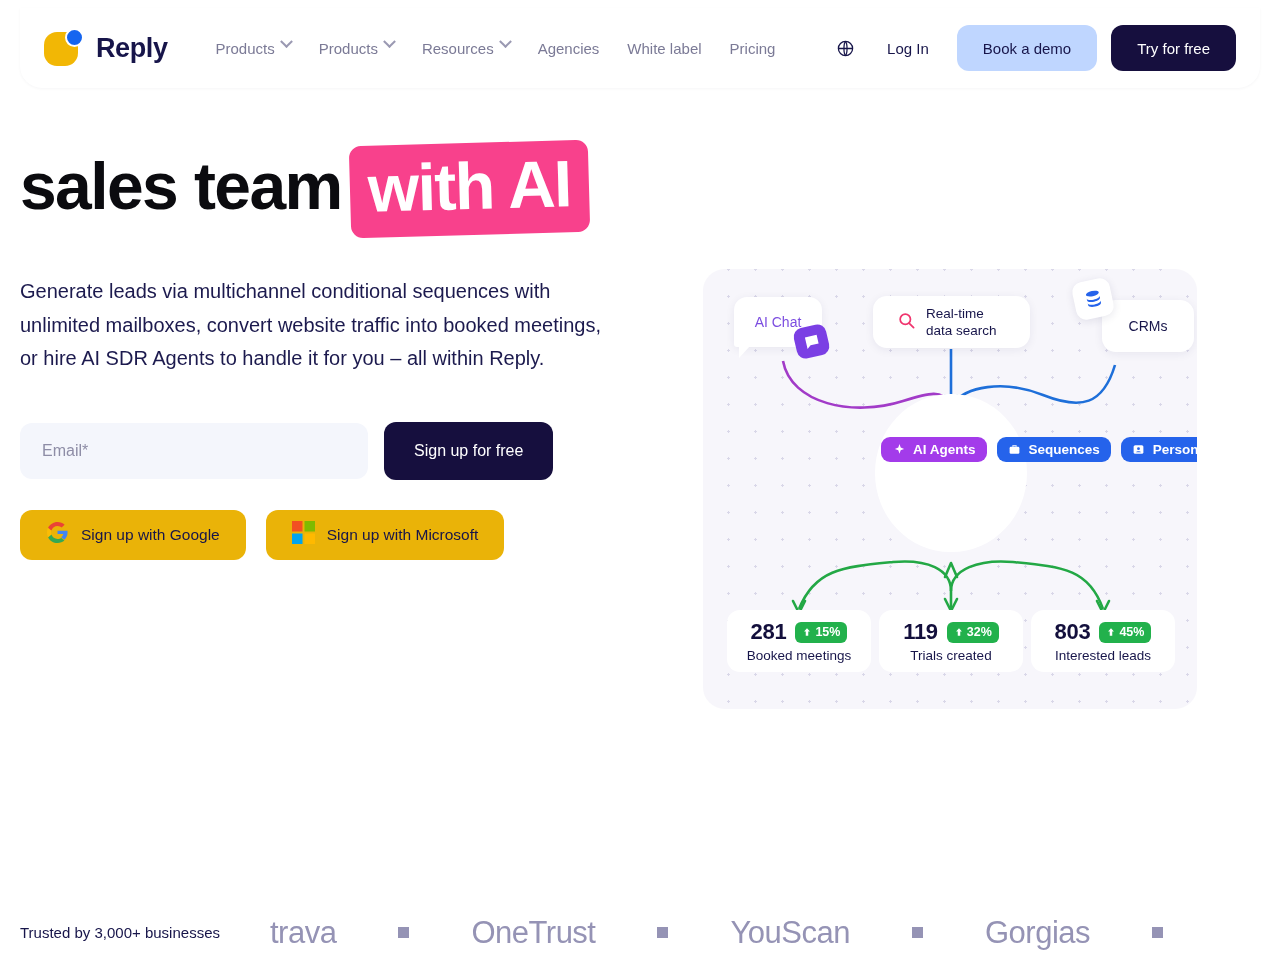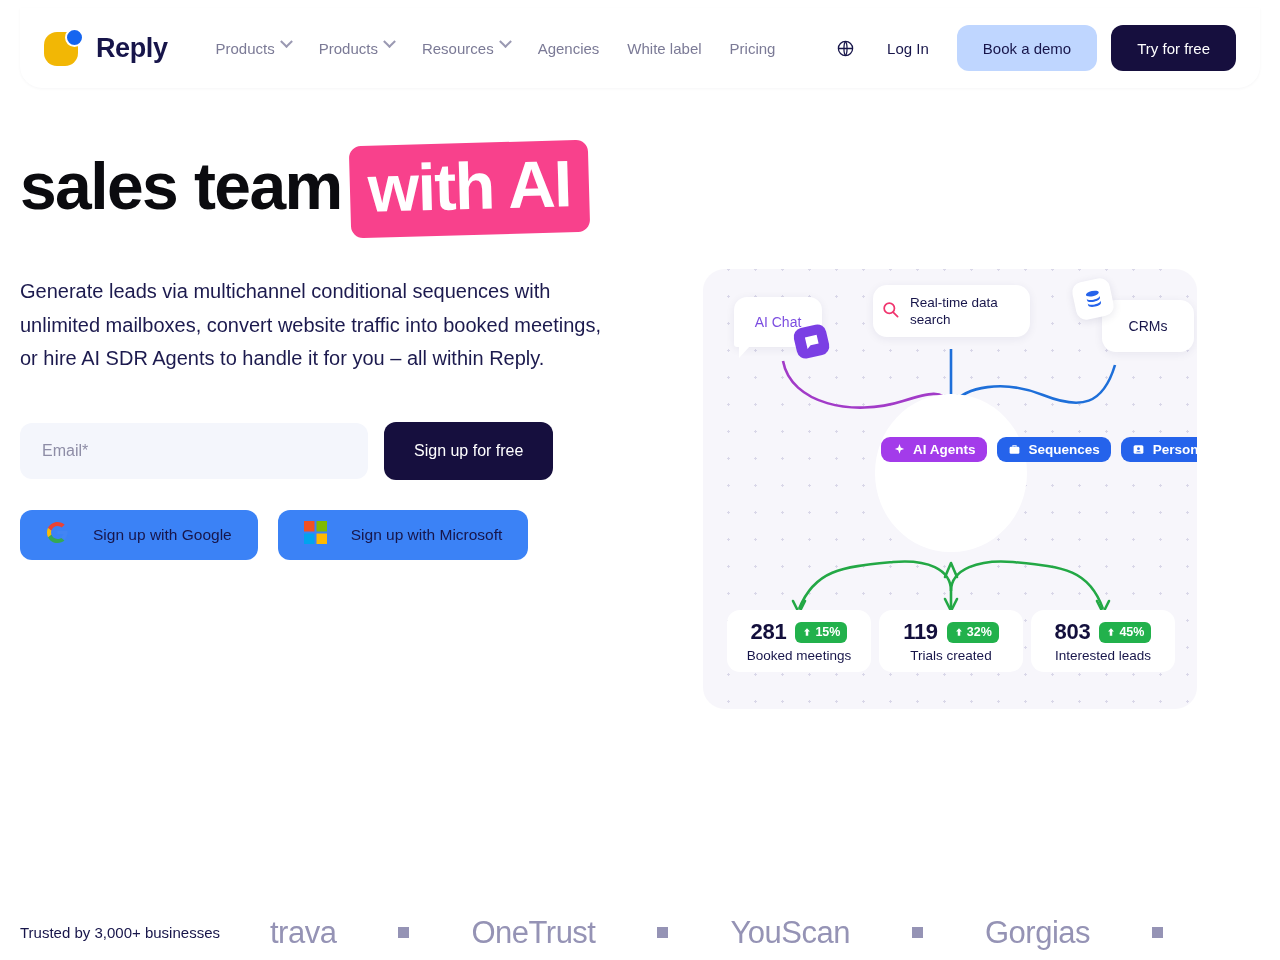--- a/index.html
+++ b/index.html
@@ -75,22 +75,22 @@
   .email-input {
     width: 348px; height: 56px; background: #F4F6FC; border: none; border-radius: 12px;
     padding: 0 22px; font-size: 16px; color: #17154A; font-family: "Liberation Sans", sans-serif;
   }
   .email-input::placeholder { color: #8E8DA6; }
   .btn-signup { background: #160F3E; color: #ffffff; height: 58px; padding: 0 30px; border-radius: 12px;
                 font-size: 16px; font-weight: 500; }
 
   .sso-row { margin-top: 30px; display: flex; gap: 20px; }
   .sso-btn {
-    background: #3b82f6; border-radius: 12px; height: 50px;
-    display: flex; align-items: center; gap: 24px; padding: 0 26px; cursor: pointer; border: none;
+    background: #eab308; border-radius: 12px; height: 50px;
+    display: flex; align-items: center; gap: 12px; padding: 0 26px; cursor: pointer; border: none;
     font-size: 15.5px; color: #17154A; font-family: "Liberation Sans", sans-serif;
   }
 
   .checks { margin-top: 40px; width: 540px; }
   .check-line { display: flex; align-items: center; margin-bottom: 12px; }
   .check-item { display: flex; align-items: center; gap: 18px; font-size: 14px; color: #7B7A96; }
   .check-item + .check-item { margin-left: 26px; }
   .tick { width: 13px; height: 8px; border-left: 1.6px solid #9a99b2; border-bottom: 1.6px solid #9a99b2;
           transform: rotate(-45deg); flex: 0 0 13px; margin-bottom: 4px; }
 
@@ -110,21 +110,21 @@
   }
   .c-aichat { left: 31px; top: 28px; width: 88px; height: 50px; justify-content: center;
               font-size: 14px; color: #7C4DE0; border-radius: 13px 13px 13px 3px; }
   .c-aichat .tail { position: absolute; left: 5px; bottom: -11px; width: 0; height: 0;
      border-left: 11px solid #ffffff; border-bottom: 12px solid transparent; }
   .chat-badge {
     position: absolute; left: 92px; top: 57px; width: 33px; height: 31px;
     background: #7B3FE4; border-radius: 9px; transform: rotate(-13deg);
     display: flex; align-items: center; justify-content: center;
   }
-  .c-search { left: 170px; top: 16px; width: 157px; height: 52px; padding: 0 8px; gap: 10px; }
+  .c-search { left: 170px; top: 27px; width: 157px; height: 52px; padding: 0 24px; gap: 10px; }
   .c-search-txt { font-size: 13.5px; line-height: 17px; color: #17154A; }
   .c-crm { left: 399px; top: 31px; width: 92px; height: 52px; justify-content: center;
            font-size: 14px; color: #17154A; }
   .crm-badge {
     position: absolute; left: 371px; top: 11px; width: 38px; height: 38px;
     background: #ffffff; border-radius: 10px; transform: rotate(-12deg);
     box-shadow: 0 2px 8px rgba(30,25,80,0.1);
     display: flex; align-items: center; justify-content: center;
   }
 

